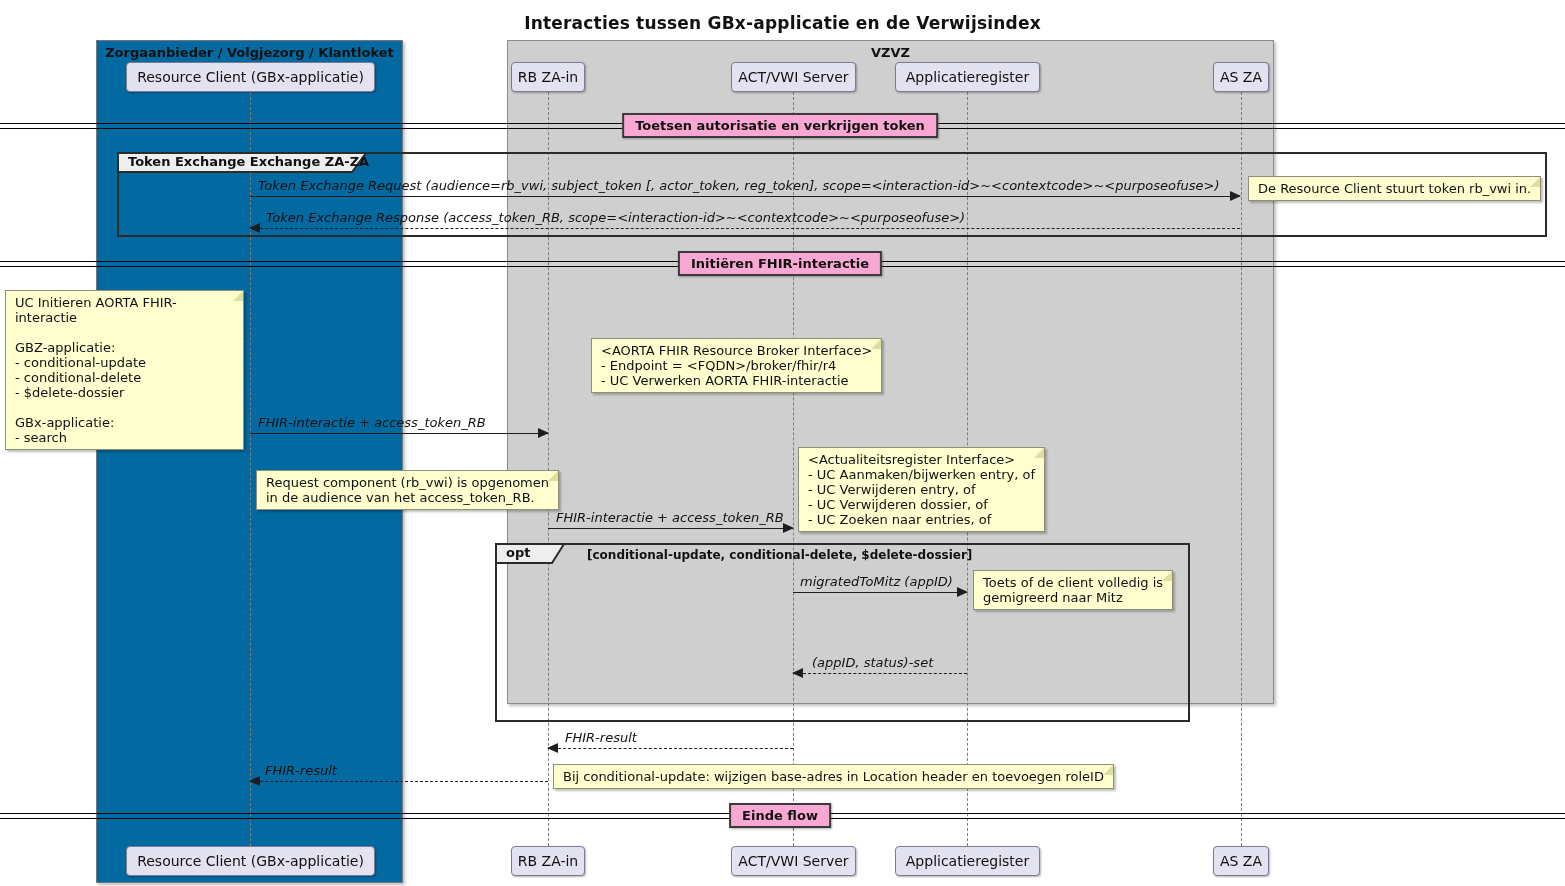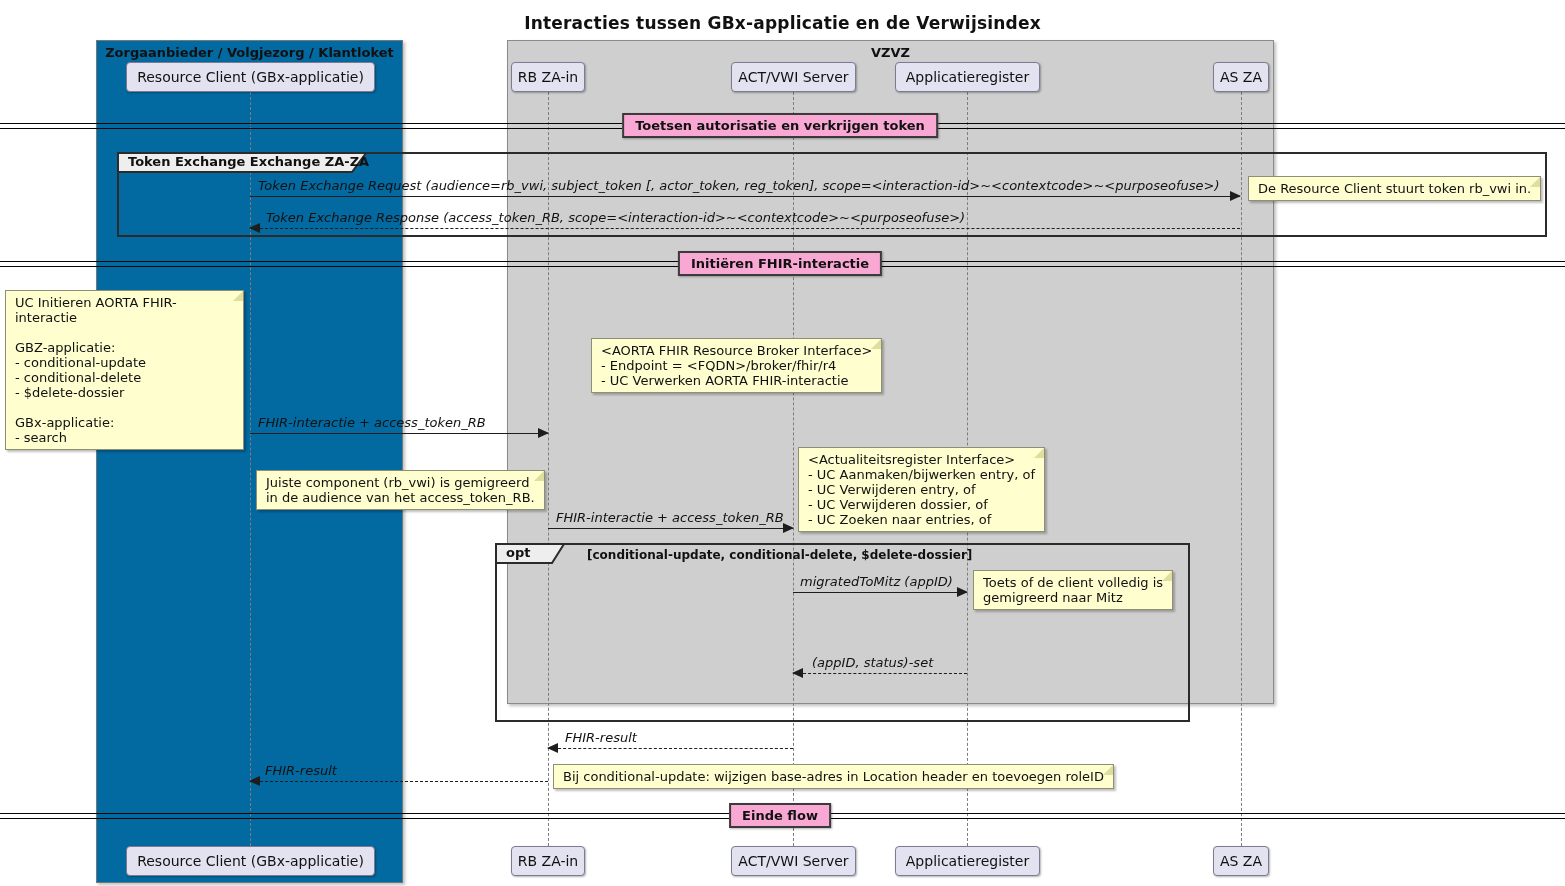--- a/index.html
+++ b/index.html
@@ -160,21 +160,21 @@
   </div>
 
   <div class="msg" style="left:250px; top:433px; width:298px;">
     <div class="msg-line solid"></div>
     <span class="arr right"></span>
     <span class="msg-label" style="left:8px;">FHIR-interactie + access_token_RB</span>
   </div>
 
   <div class="note" style="left:256px; top:470px;">
     <span class="fold"></span>
-    <span class="note-text">Juiste component (rb_vwi) is gemigreerd
+    <span class="note-text">Request component (rb_vwi) is opgenomen
 in de audience van het access_token_RB.</span>
   </div>
 
   <div class="note" style="left:798px; top:447px;">
     <span class="fold"></span>
     <span class="note-text">&lt;Actualiteitsregister Interface&gt;
 - UC Aanmaken/bijwerken entry, of
 - UC Verwijderen entry, of
 - UC Verwijderen dossier, of
 - UC Zoeken naar entries, of</span>

